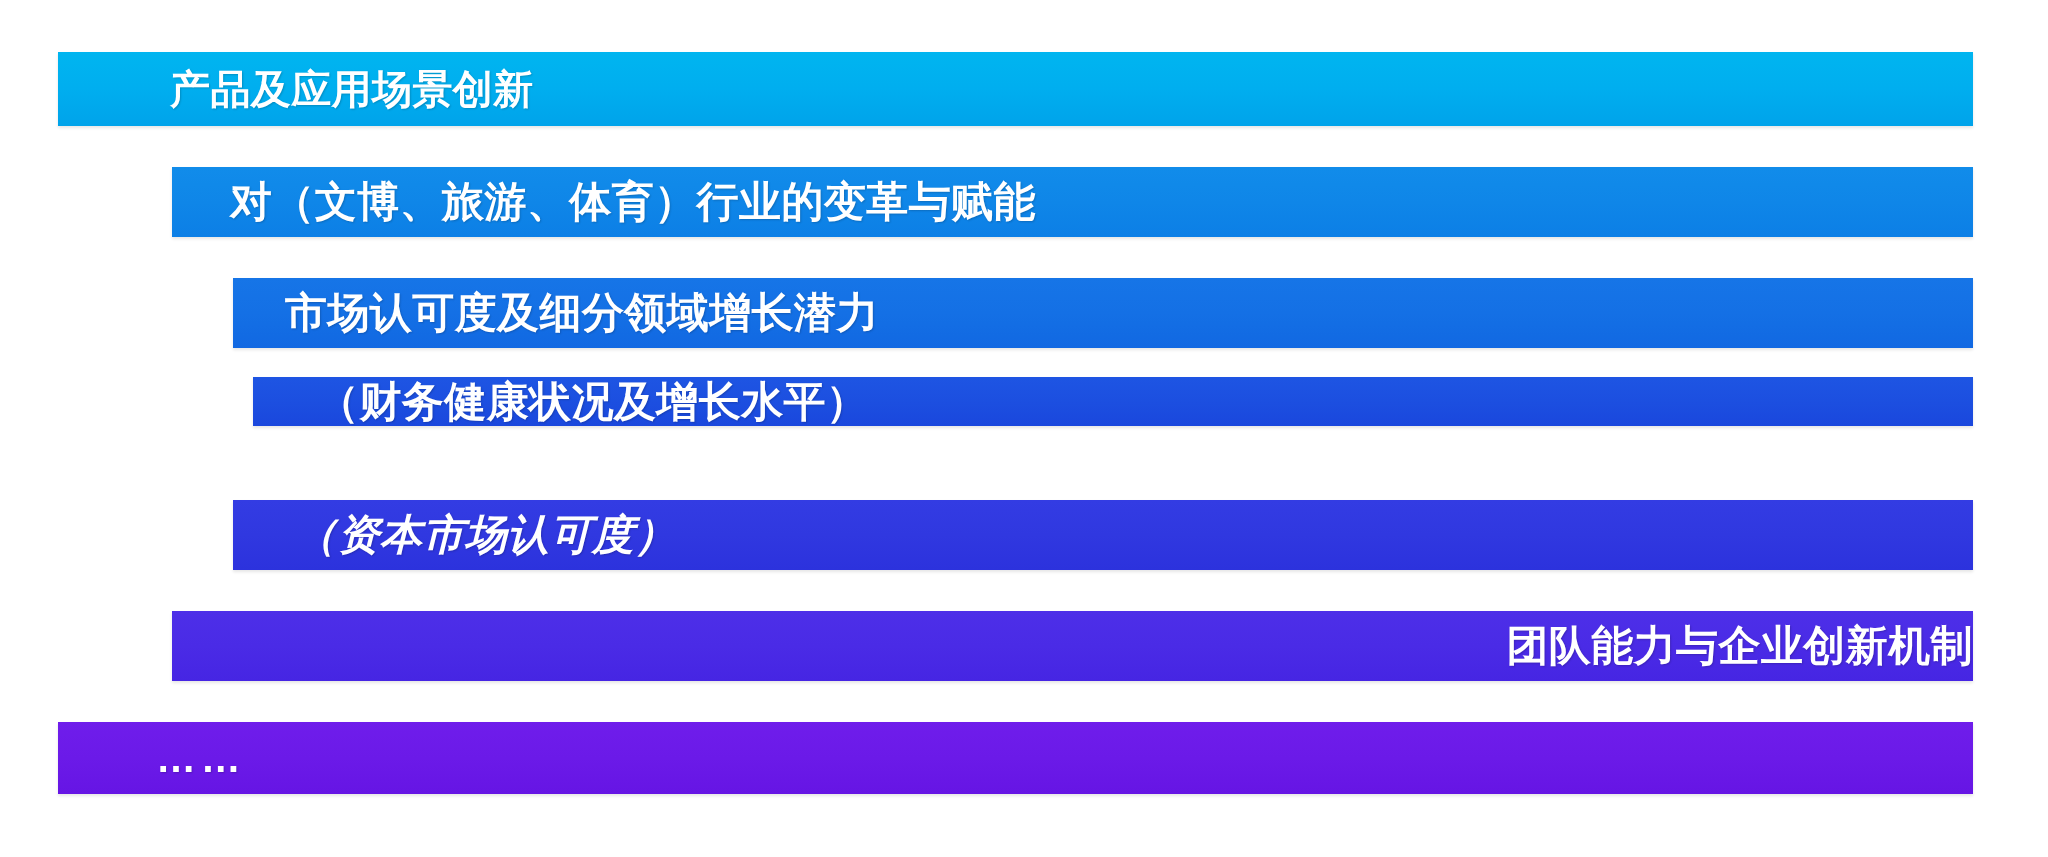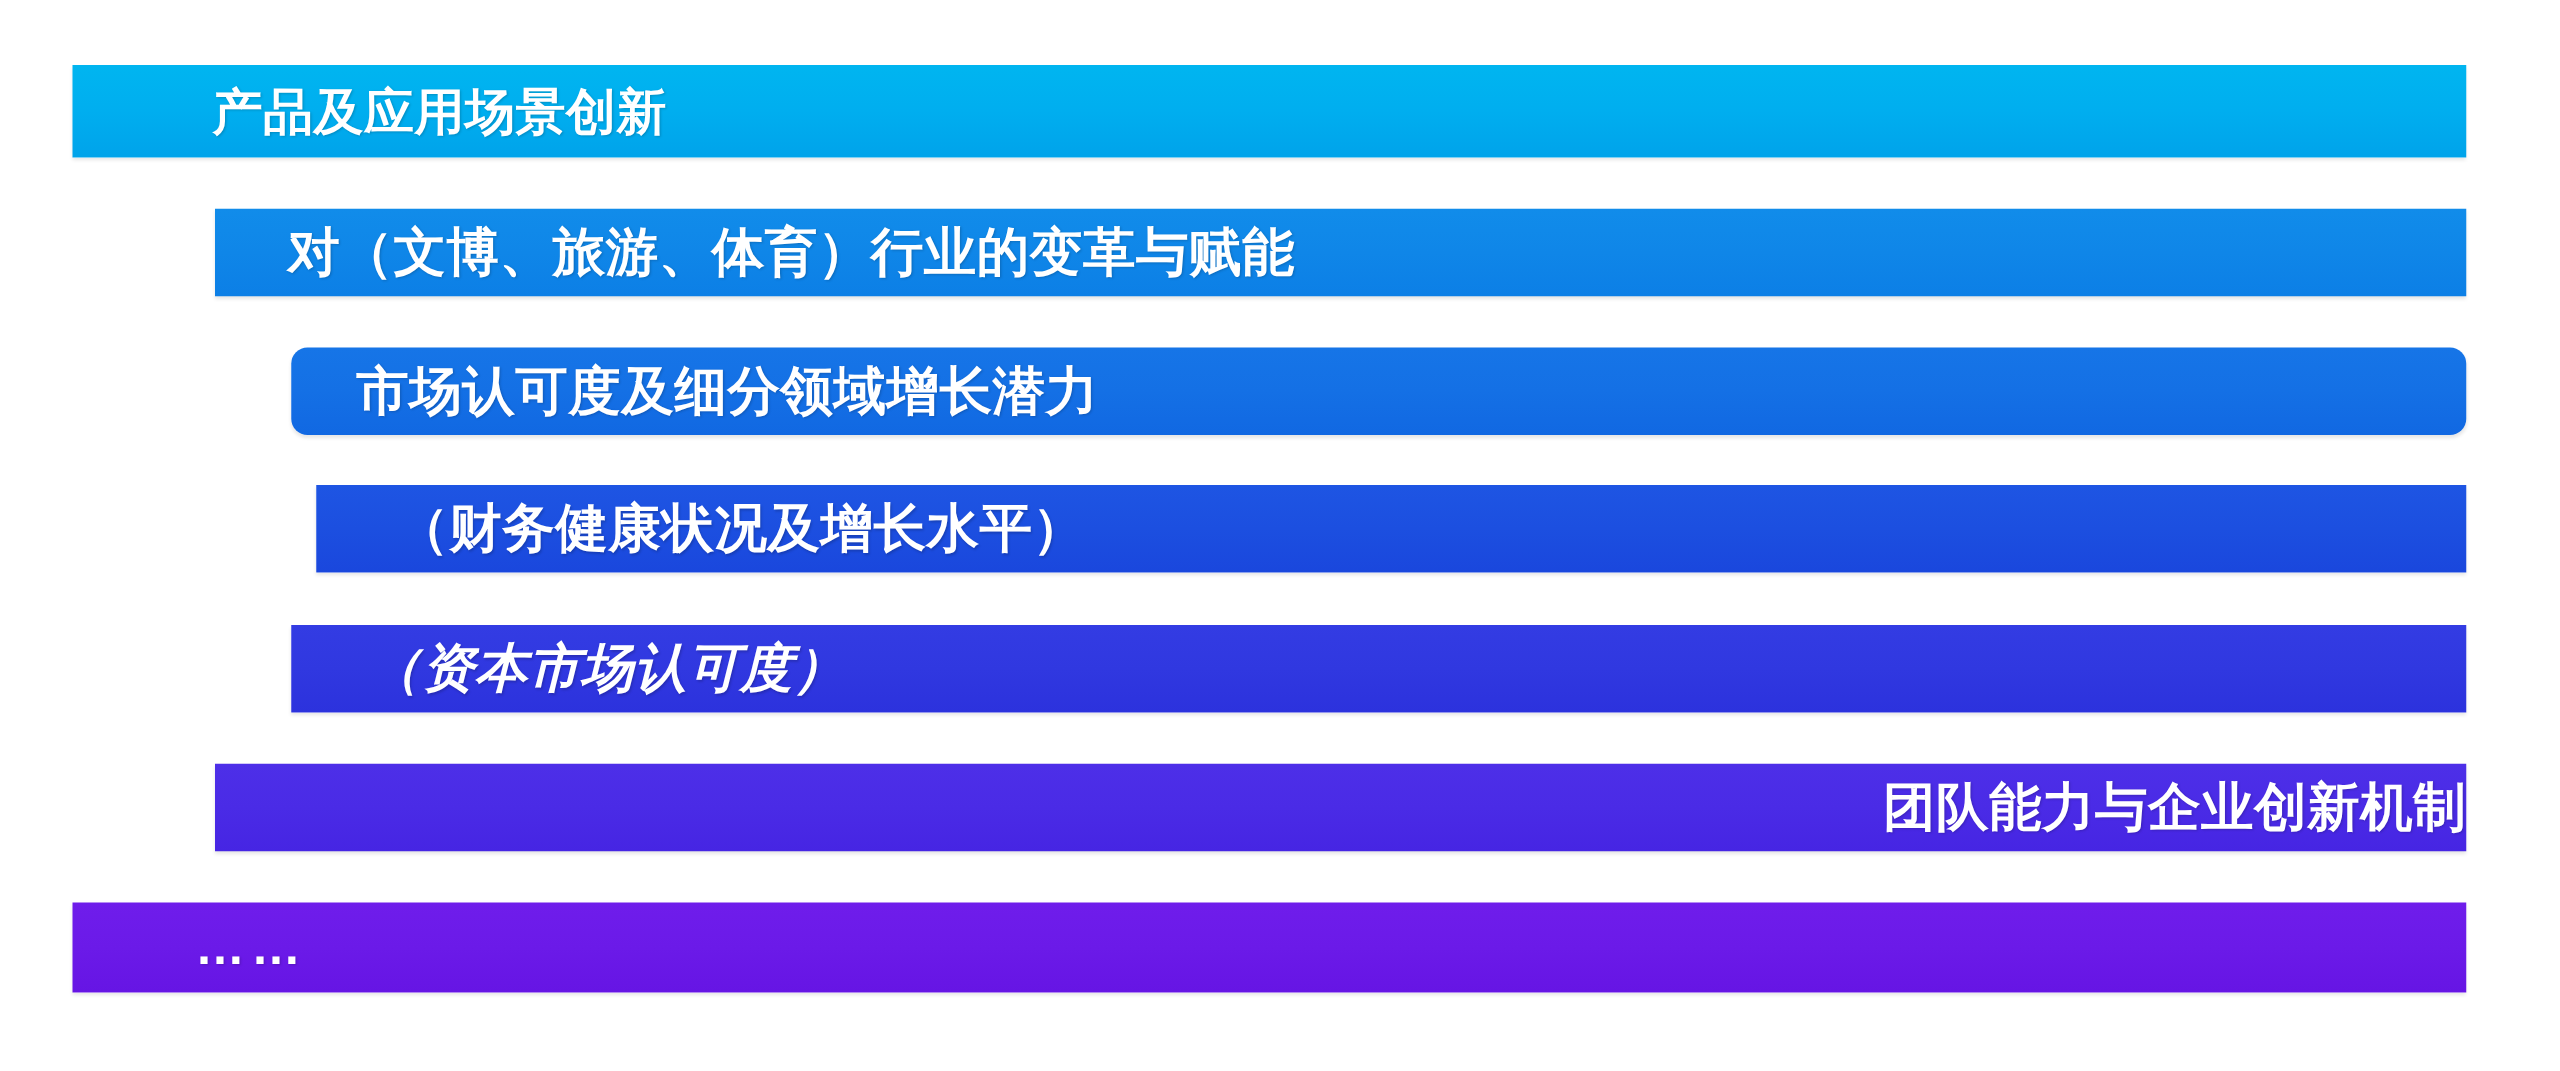--- a/index.html
+++ b/index.html
@@ -36,22 +36,22 @@
     font-weight: 700;
     letter-spacing: 0.01em;
     white-space: nowrap;
     text-shadow: 1px 1px 2px rgba(0,0,0,0.18);
     font-family: "Liberation Sans", "DejaVu Sans", sans-serif;
   }
 
   
   .row-0 { left: 58px;  top: 52px;  height: 74px; }
   .row-1 { left: 172px; top: 167px; height: 70px; }
-  .row-2 { left: 233px; top: 278px; height: 70px; border-radius: 13px; }
-  .row-3 { left: 253px; top: 388px; height: 70px; }
+  .row-2 { left: 233px; top: 278px; height: 70px; }
+  .row-3 { left: 253px; top: 377px; height: 49px; }
   .row-4 { left: 233px; top: 500px; height: 70px; }
   .row-5 { left: 172px; top: 611px; height: 70px; justify-content: flex-end; }
   .row-6 { left: 58px;  top: 722px; height: 72px; }
 
   .row-0 .bar-label { font-size: 40px; padding-left: 112px; }
   .row-1 .bar-label { font-size: 42px; padding-left: 58px; }
   .row-2 .bar-label { font-size: 42px; padding-left: 52px; }
   .row-3 .bar-label { font-size: 42px; padding-left: 64px; }
   .row-4 .bar-label { font-size: 42px; padding-left: 62px; }
   .row-5 .bar-label { font-size: 42px; padding-left: 58px; }

